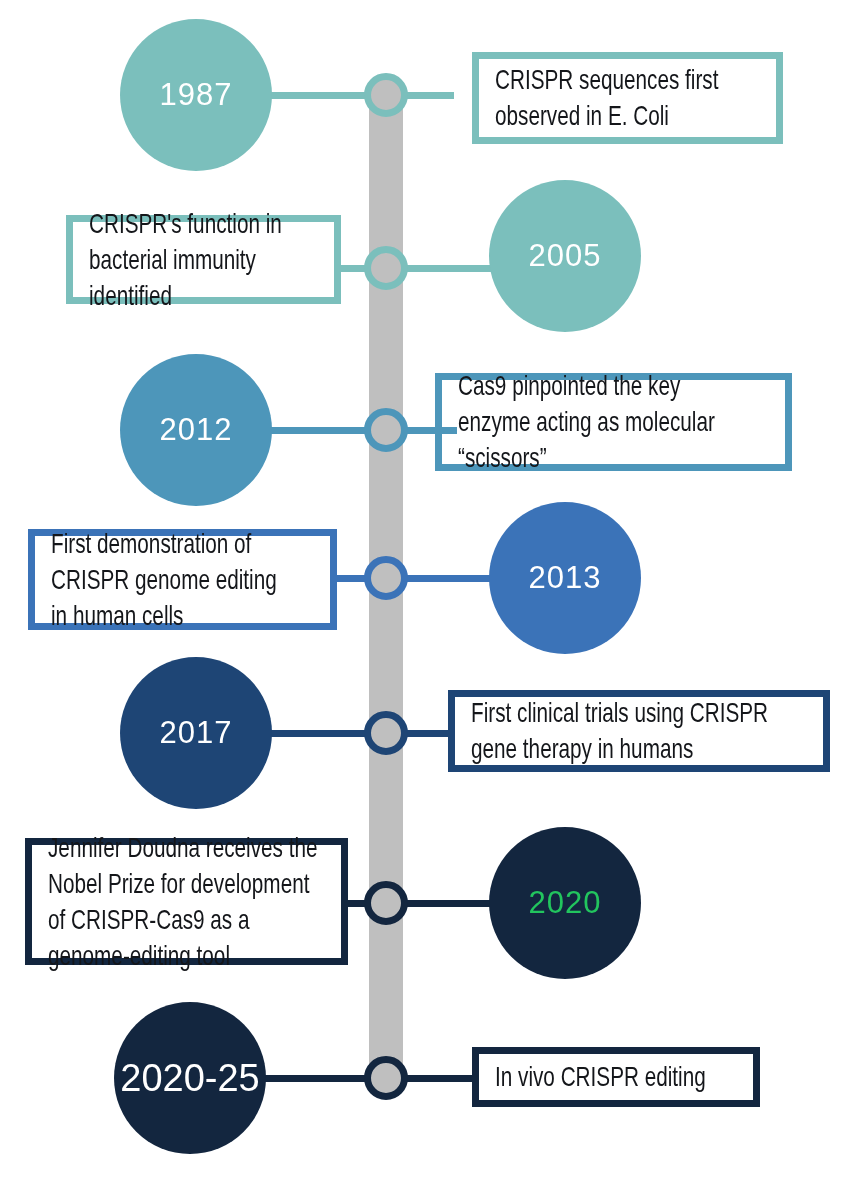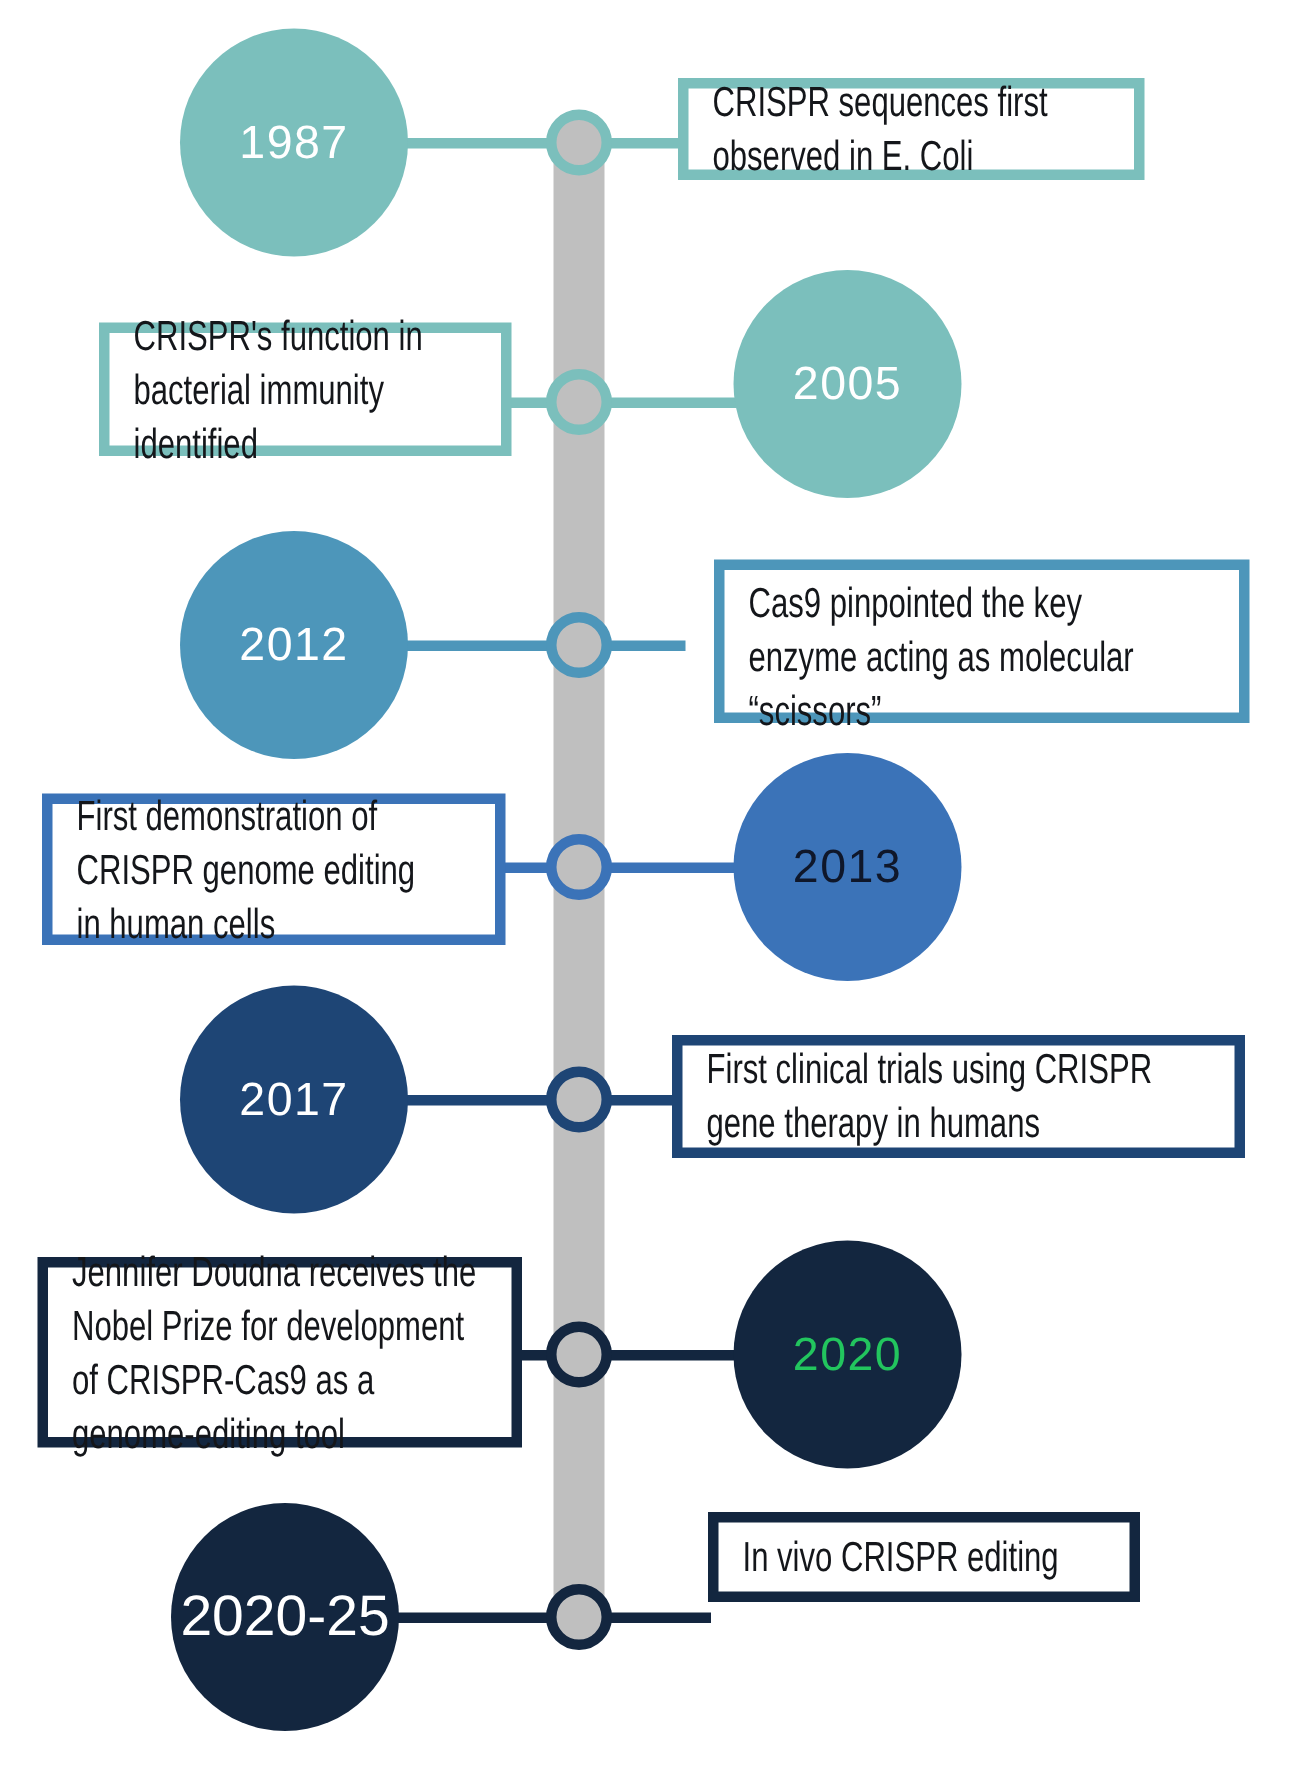--- a/index.html
+++ b/index.html
@@ -43,51 +43,51 @@
   .event-line{
     display:block;color:#14161a;font-size:28px;line-height:36px;
     font-weight:500;white-space:nowrap;
     transform:scaleX(0.74);transform-origin:0 50%;
   }
 
   
   .r0 .year-circle{left:120px;top:19px;}
   .r0 .connector{left:258px;top:92px;width:196px;}
   .r0 .node{left:364px;top:73px;}
-  .r0 .event-box{left:452px;top:52px;width:311px;height:68px;}
+  .r0 .event-box{left:472px;top:52px;width:311px;height:92px;}
 
   .r1 .year-circle{left:489px;top:180px;}
   .r1 .connector{left:339px;top:265px;width:158px;}
   .r1 .node{left:364px;top:246px;}
   .r1 .event-box{left:66px;top:215px;width:275px;height:89px;}
 
   .r2 .year-circle{left:120px;top:354px;text-align:right;}
   .r2 .connector{left:258px;top:427px;width:199px;}
   .r2 .node{left:364px;top:408px;}
-  .r2 .event-box{left:476px;top:373px;width:357px;height:109px;justify-content:space-between;}
+  .r2 .event-box{left:435px;top:373px;width:357px;height:98px;}
 
   .r3 .year-circle{left:489px;top:502px;}
   .r3 .connector{left:335px;top:575px;width:162px;}
   .r3 .node{left:364px;top:556px;}
   .r3 .event-box{left:28px;top:529px;width:309px;height:101px;}
 
   .r4 .year-circle{left:120px;top:657px;}
   .r4 .connector{left:258px;top:730px;width:192px;}
   .r4 .node{left:364px;top:711px;}
   .r4 .event-box{left:448px;top:690px;width:382px;height:82px;}
 
   .r5 .year-circle{left:489px;top:827px;}
   .r5 .connector{left:346px;top:900px;width:151px;}
   .r5 .node{left:364px;top:881px;}
   .r5 .event-box{left:25px;top:838px;width:323px;height:127px;}
 
   .r6 .year-circle{left:114px;top:1002px;}
   .r6 .connector{left:255px;top:1075px;width:219px;}
   .r6 .node{left:364px;top:1056px;}
-  .r6 .event-box{left:472px;top:1008px;width:288px;height:60px;text-align:center;}
+  .r6 .event-box{left:472px;top:1047px;width:288px;height:60px;text-align:center;}
 </style>
 </head>
 <body style="background: rgb(255, 255, 255);">
 
 <div class="canvas">
 
   <div class="spine" style="background: rgb(191, 191, 191);"></div>
 
   <div class="r0" style="--accent: #7bbfbc;">
     <div class="connector"></div>
@@ -123,21 +123,21 @@
     <div class="event-box">
       <span class="event-line" style="color: rgb(20, 22, 26);">Cas9 pinpointed the key</span>
       <span class="event-line" style="color: rgb(20, 22, 26);">enzyme acting as molecular</span>
       <span class="event-line" style="color: rgb(20, 22, 26);">“scissors”</span>
     </div>
   </div>
 
   <div class="r3" style="--accent: #3b73b8;">
     <div class="connector"></div>
     <div class="year-circle">
-      <span class="year-label" style="color: #0f172a; text-align: center;">2013</span>
+      <span class="year-label" style="color: #ffffff; text-align: center;">2013</span>
     </div>
     <div class="node" style="background: rgb(191, 191, 191);"></div>
     <div class="event-box">
       <span class="event-line" style="color: rgb(20, 22, 26);">First demonstration of</span>
       <span class="event-line" style="color: rgb(20, 22, 26);">CRISPR genome editing</span>
       <span class="event-line" style="color: rgb(20, 22, 26);">in human cells</span>
     </div>
   </div>
 
   <div class="r4" style="--accent: #1e4575;">

